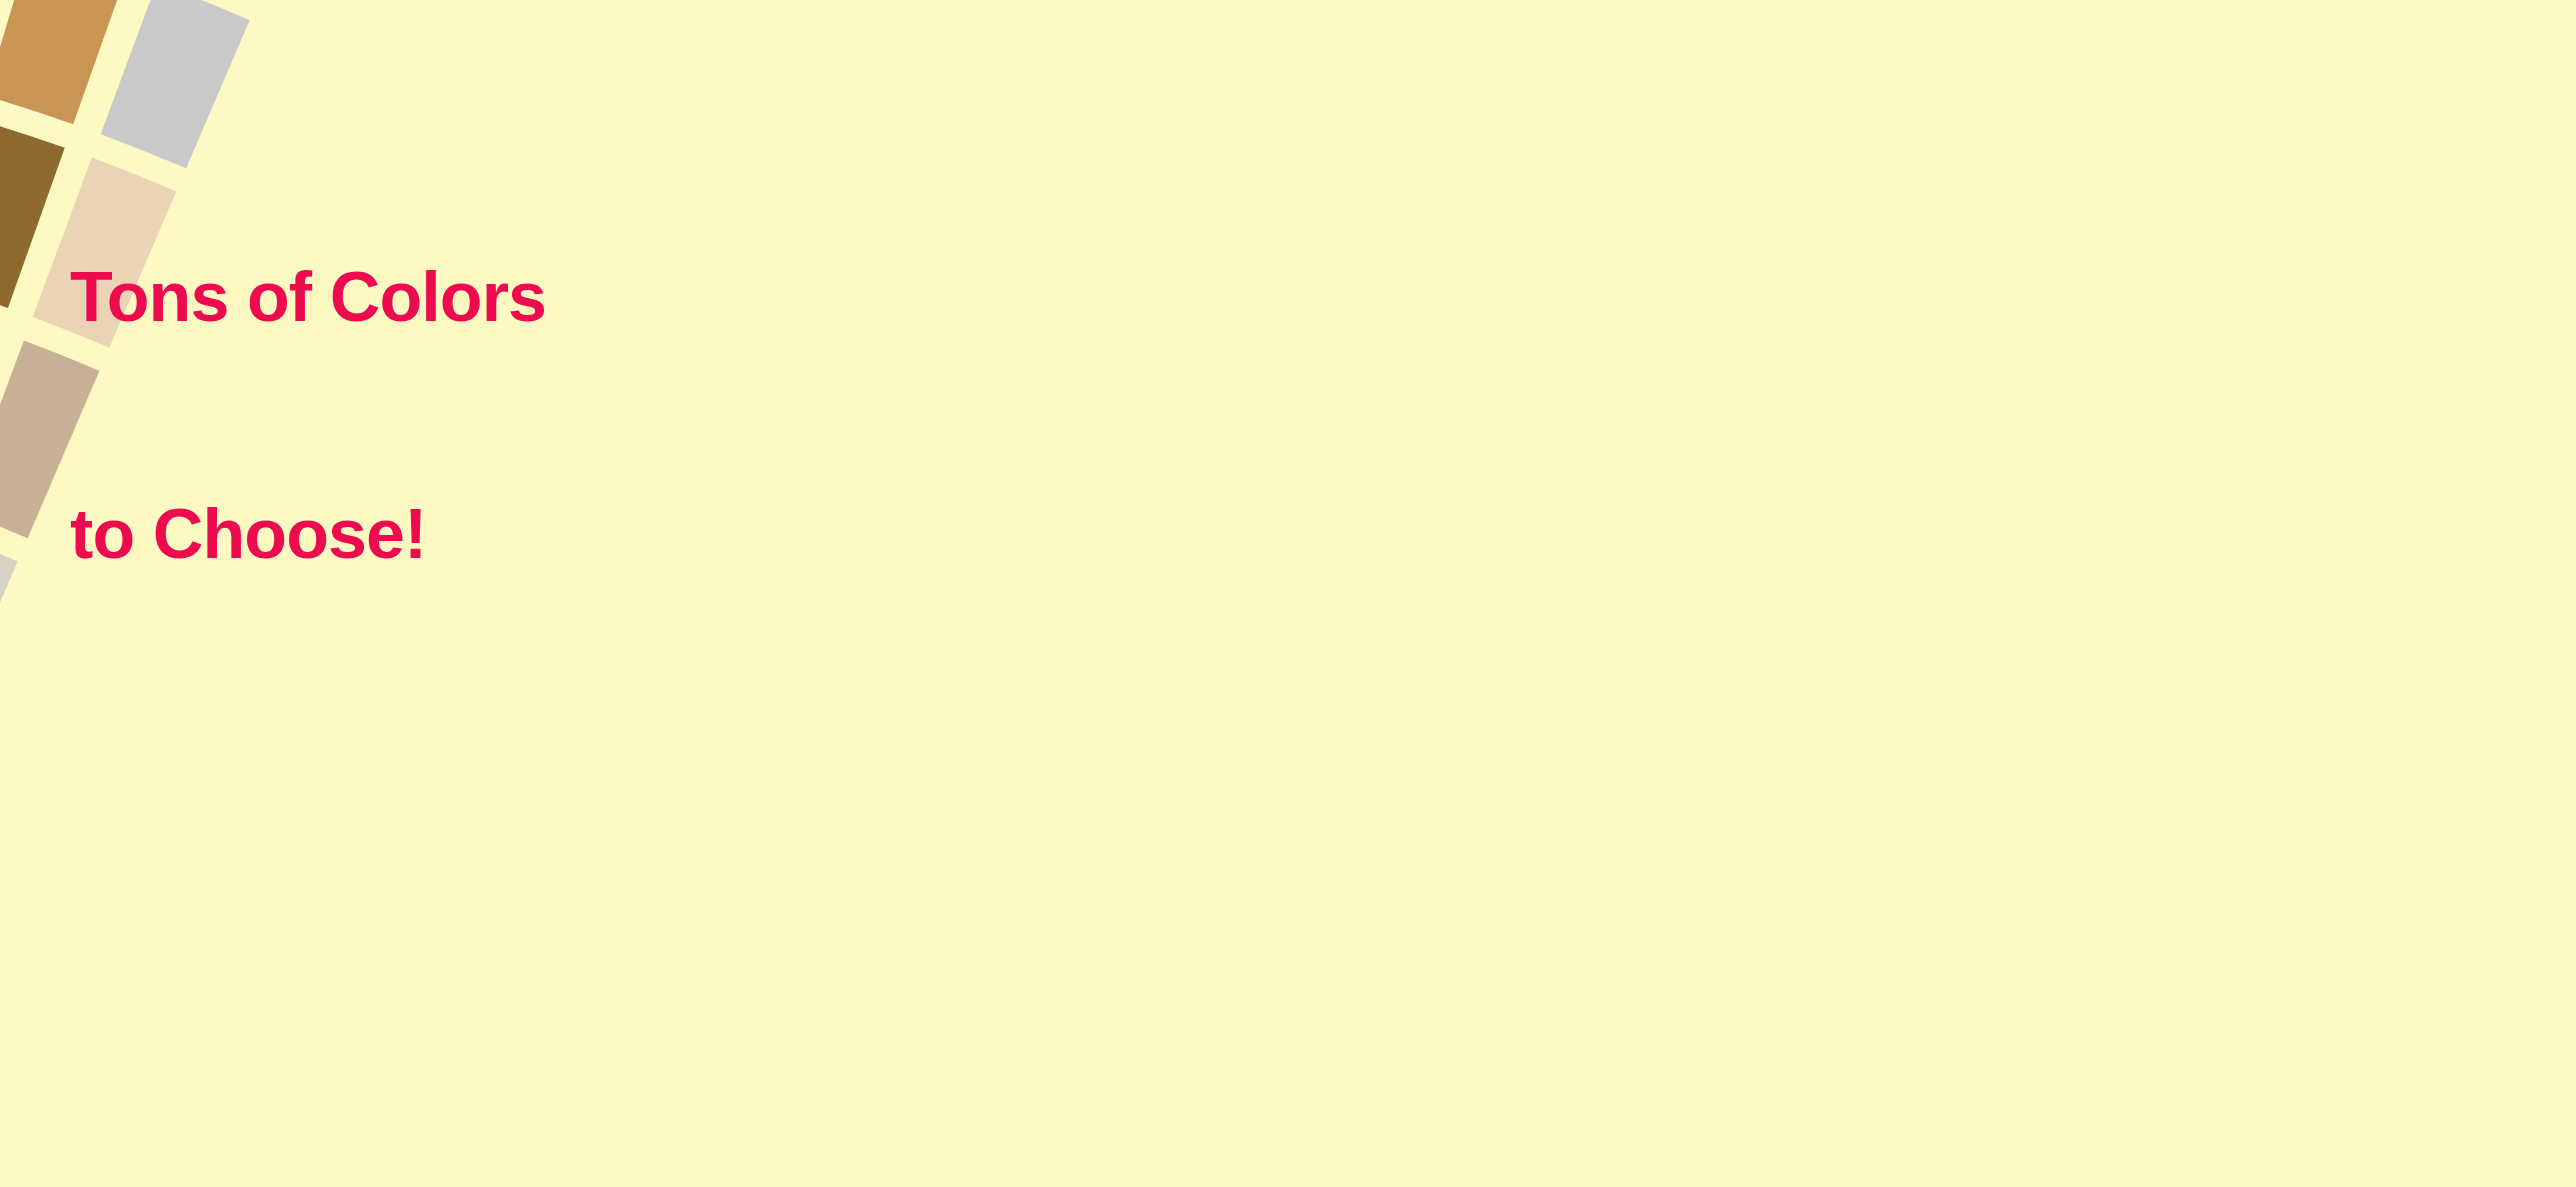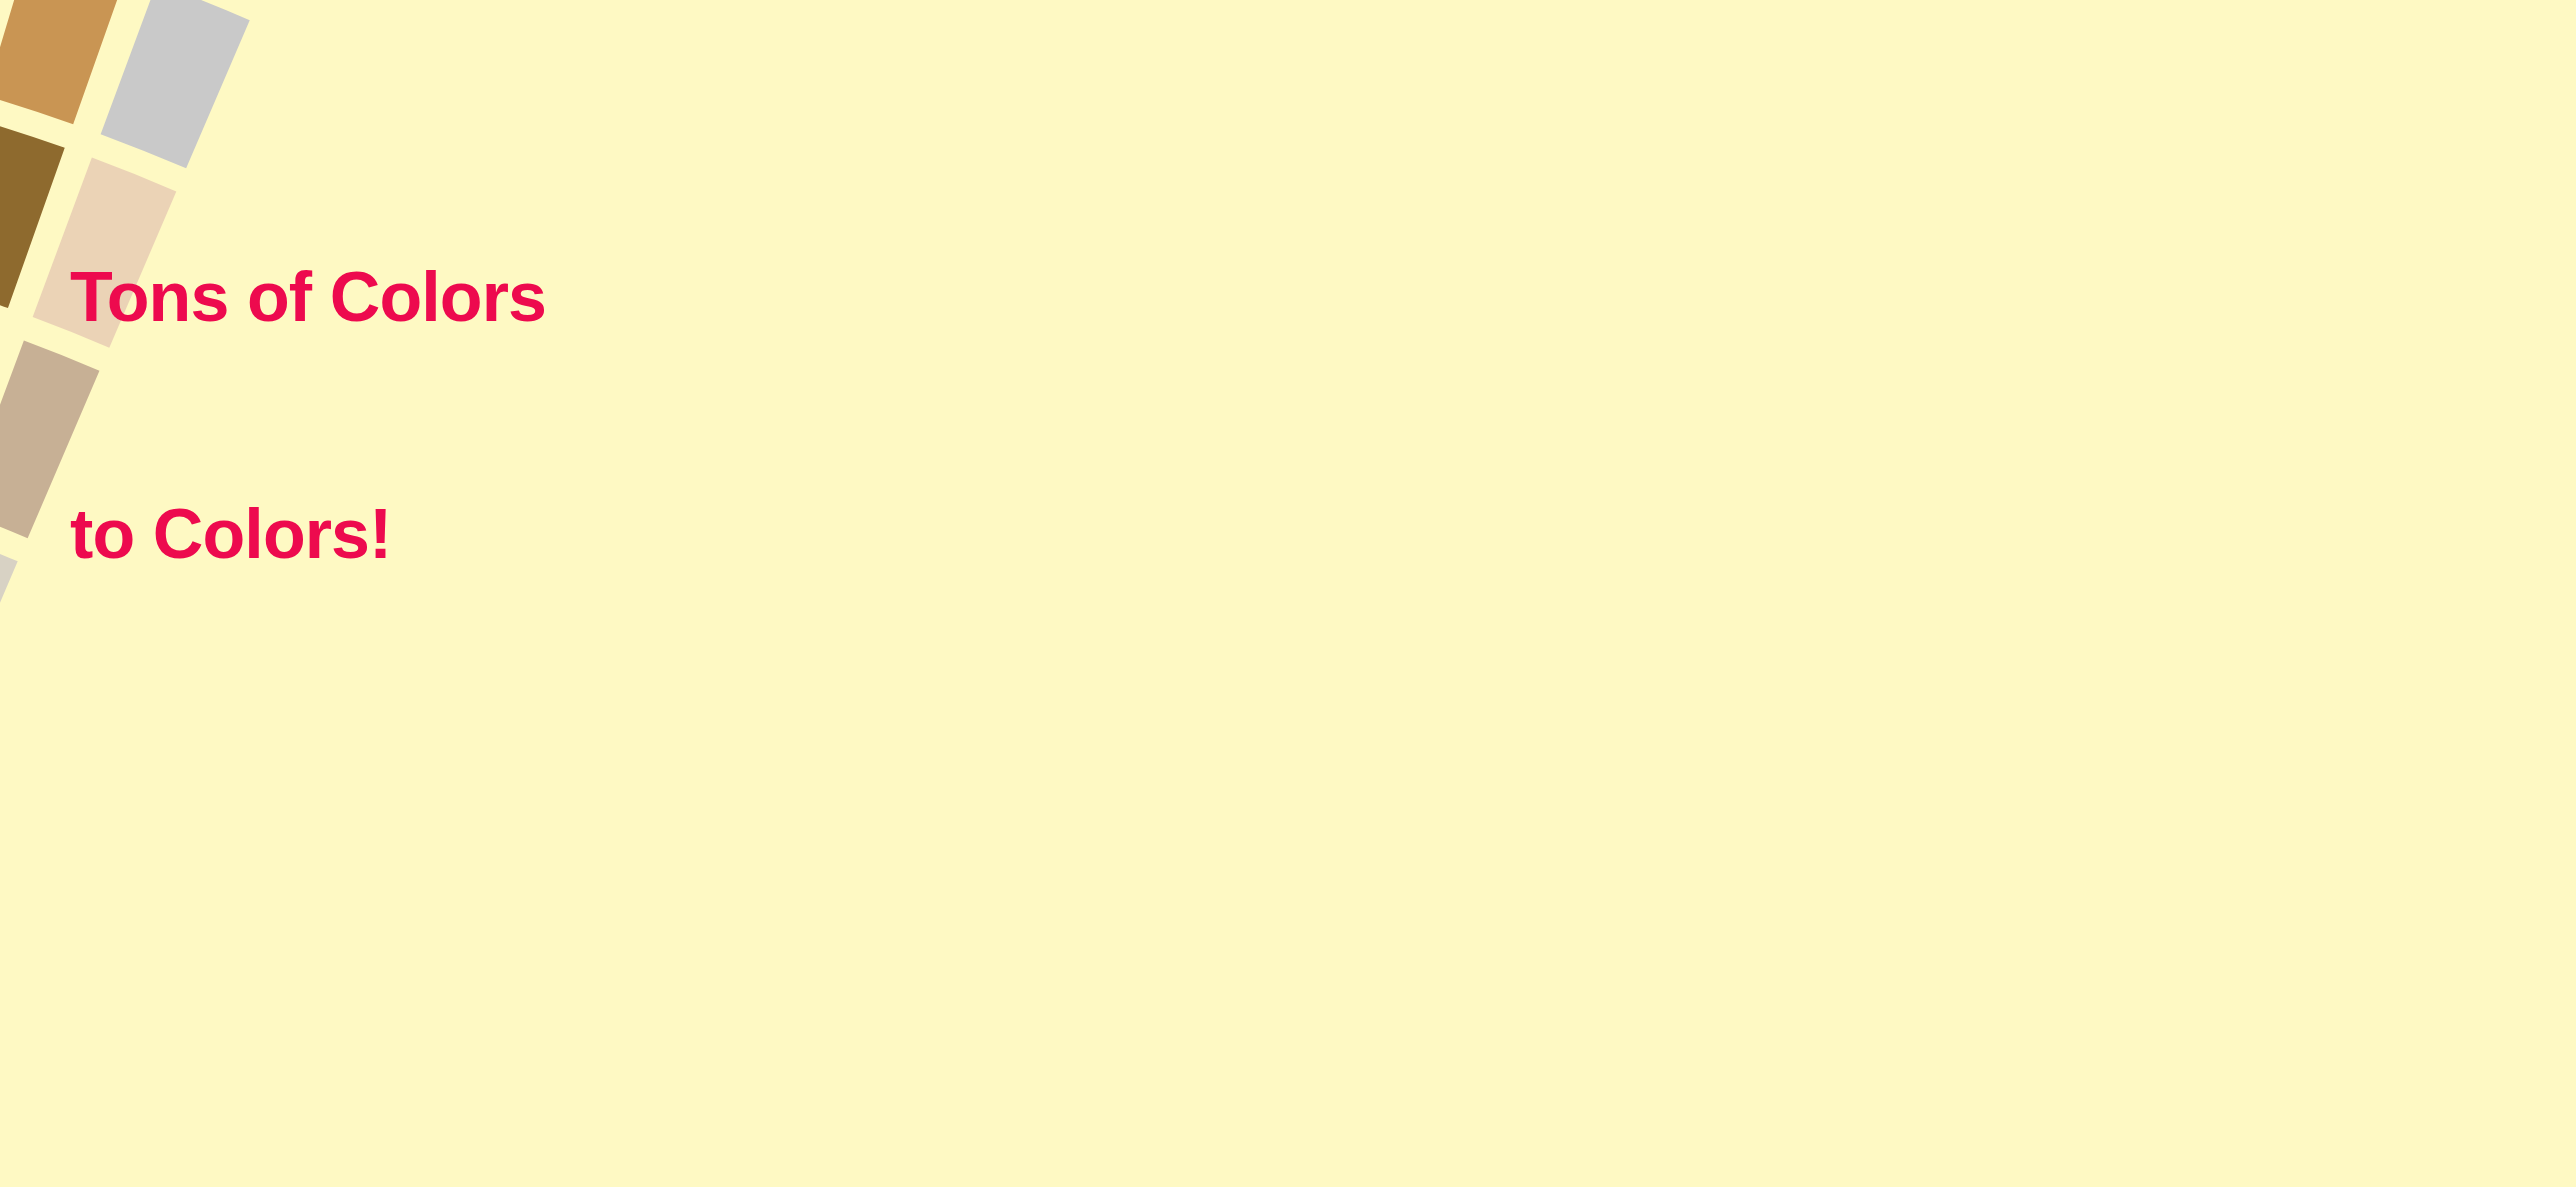--- a/index.html
+++ b/index.html
@@ -645,17 +645,17 @@
          A 3053.9088199275266 3053.9088199275266 0 0 0 444.3 -742.5 Z" fill="#E8671A"></path>
         <path d="M 454.0 -768.7
          A 3081.9088199275266 3081.9088199275266 0 0 1 594.3 -712.6
          L 655.0 -854.2
          A 3236 3236 0 0 0 507.7 -913.1 Z" fill="#D91E26"></path>
       </g>
     </svg>
 
   <div id="headline" style="color: rgb(237, 10, 78);">
     <span class="hl-line">Tons of Colors</span>
-    <span class="hl-line">to Colors!</span>
+    <span class="hl-line">to Choose!</span>
   </div>
 
 </div>
 
 
 </body></html>

